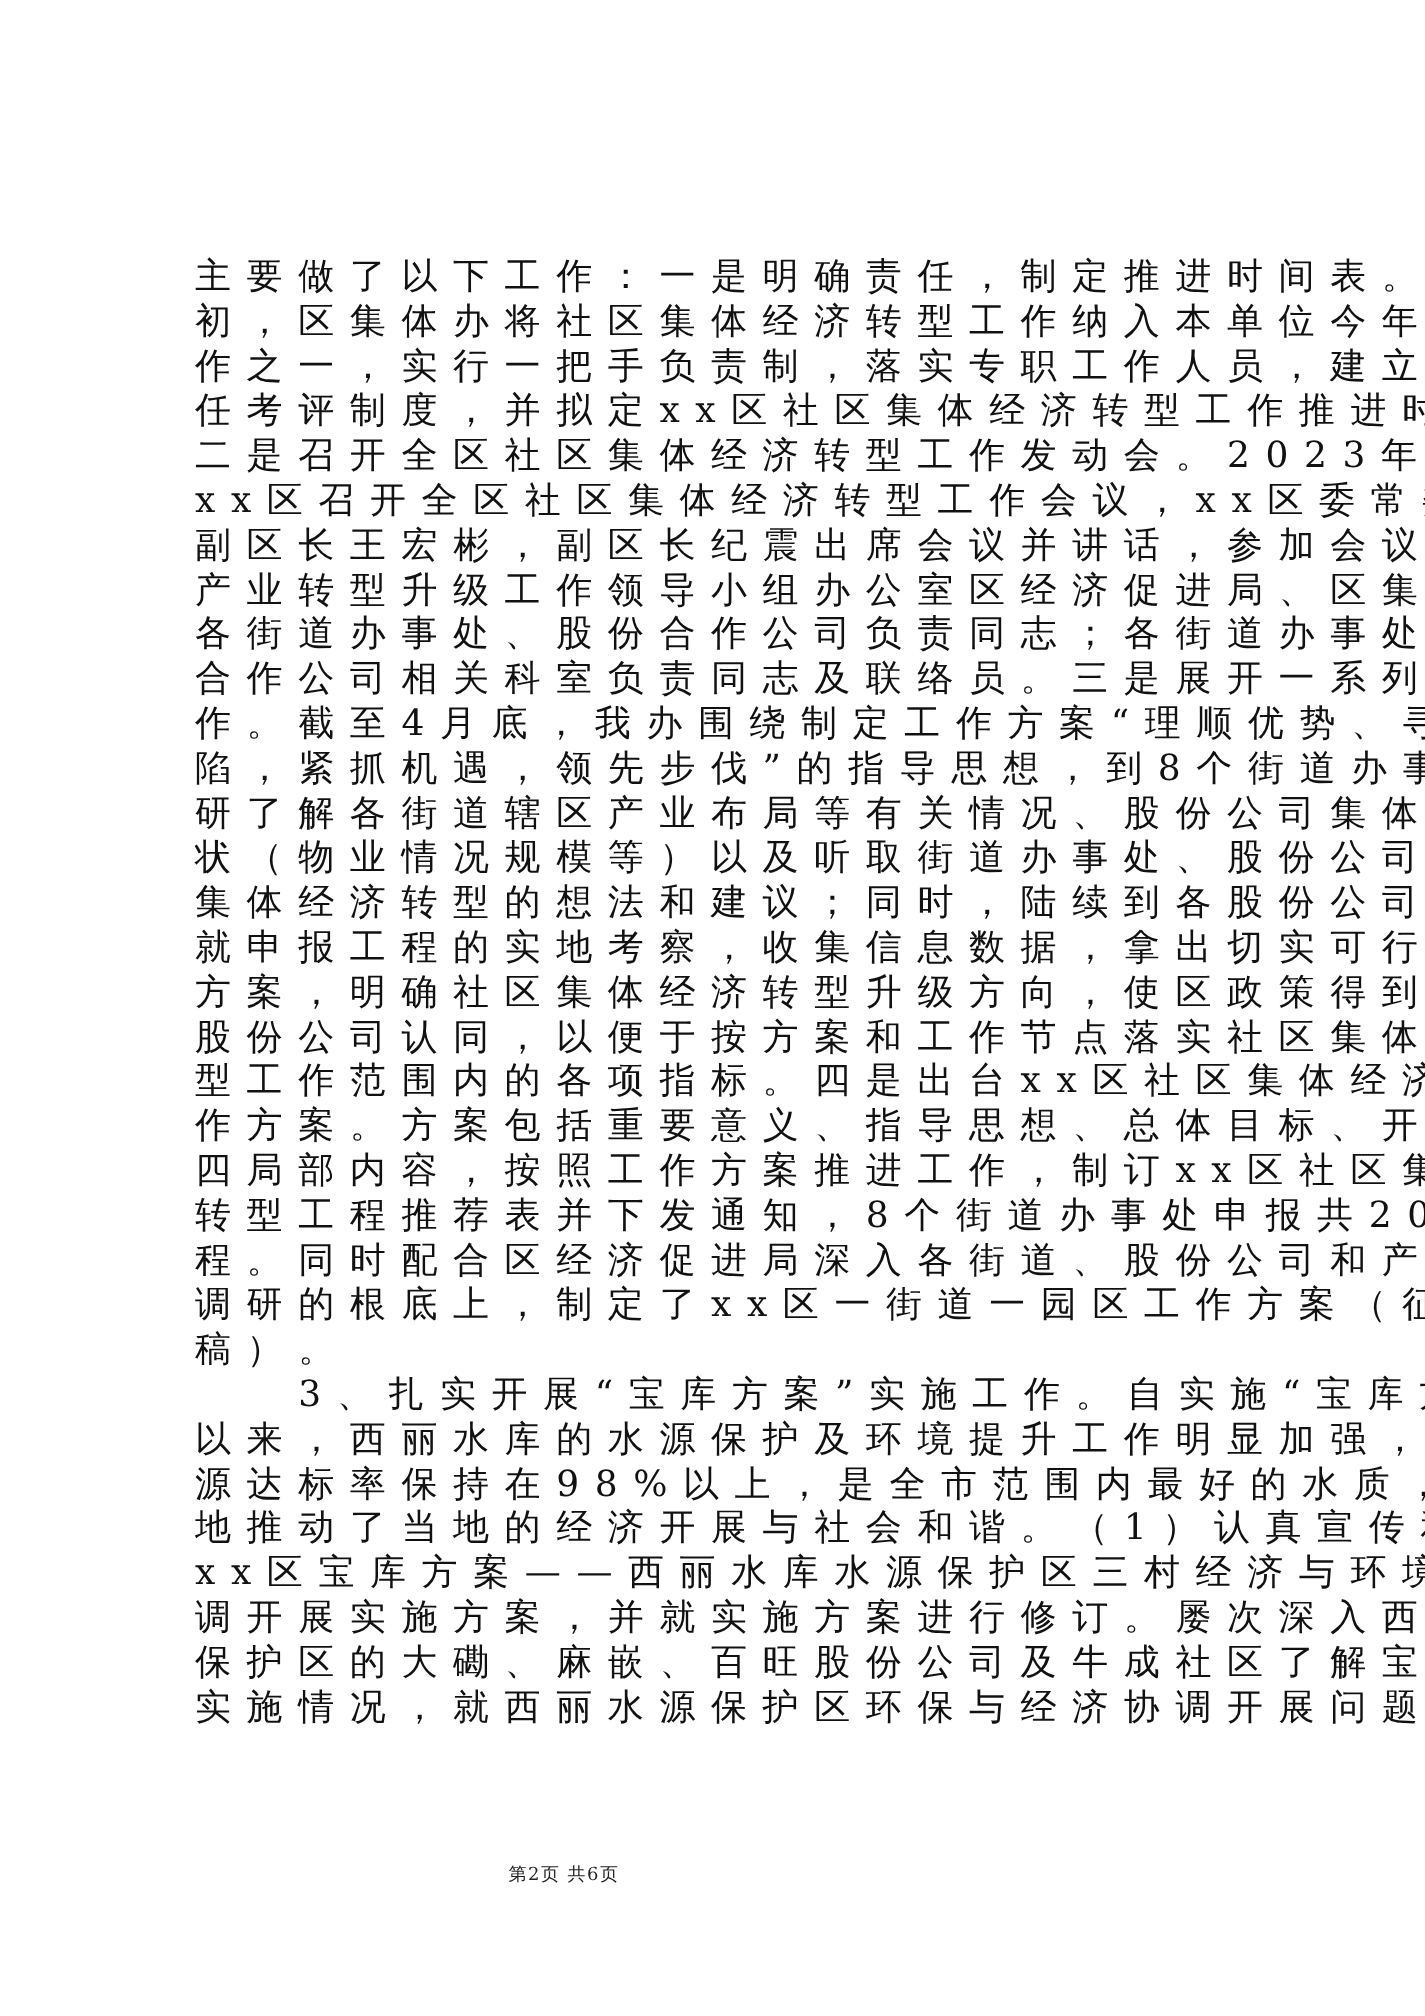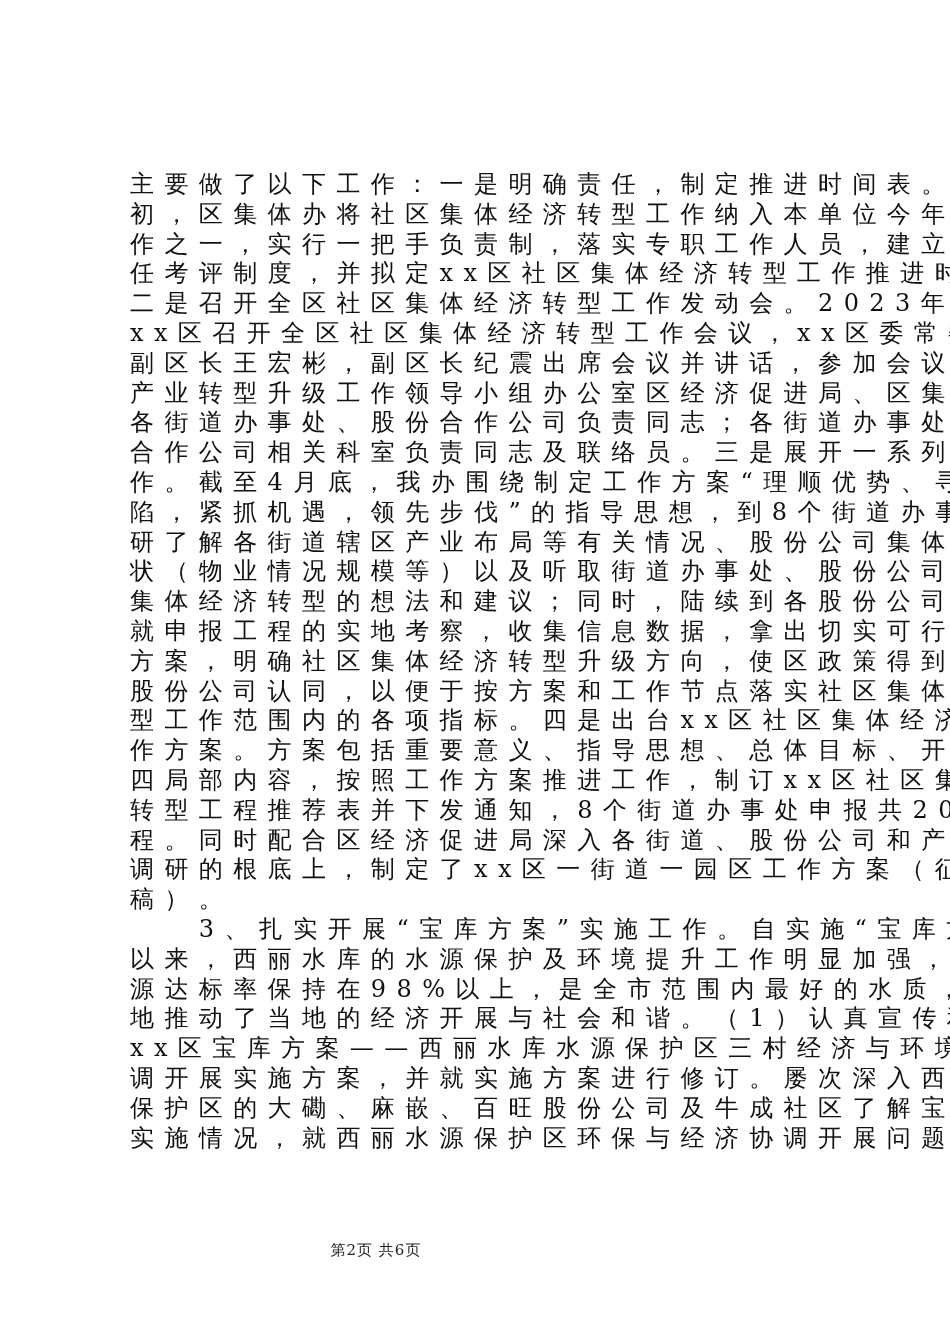--- a/index.html
+++ b/index.html
@@ -39,21 +39,21 @@
     }
     .line.indent {
       padding-left: 0;
     }
     .footer {
       position: absolute;
       left: 0;
       width: 752px;
       top: 1241px;
       text-align: center;
-      font-size: 15px;
+      font-size: 12px;
       color: #222222;
       letter-spacing: 1px;
     }
   </style>
 </head>
 <body>
 
 <div class="page">
   <div class="body-text">
     <span class="line">主要做了以下工作：一是明确责任，制定推进时间表。2023年</span>

